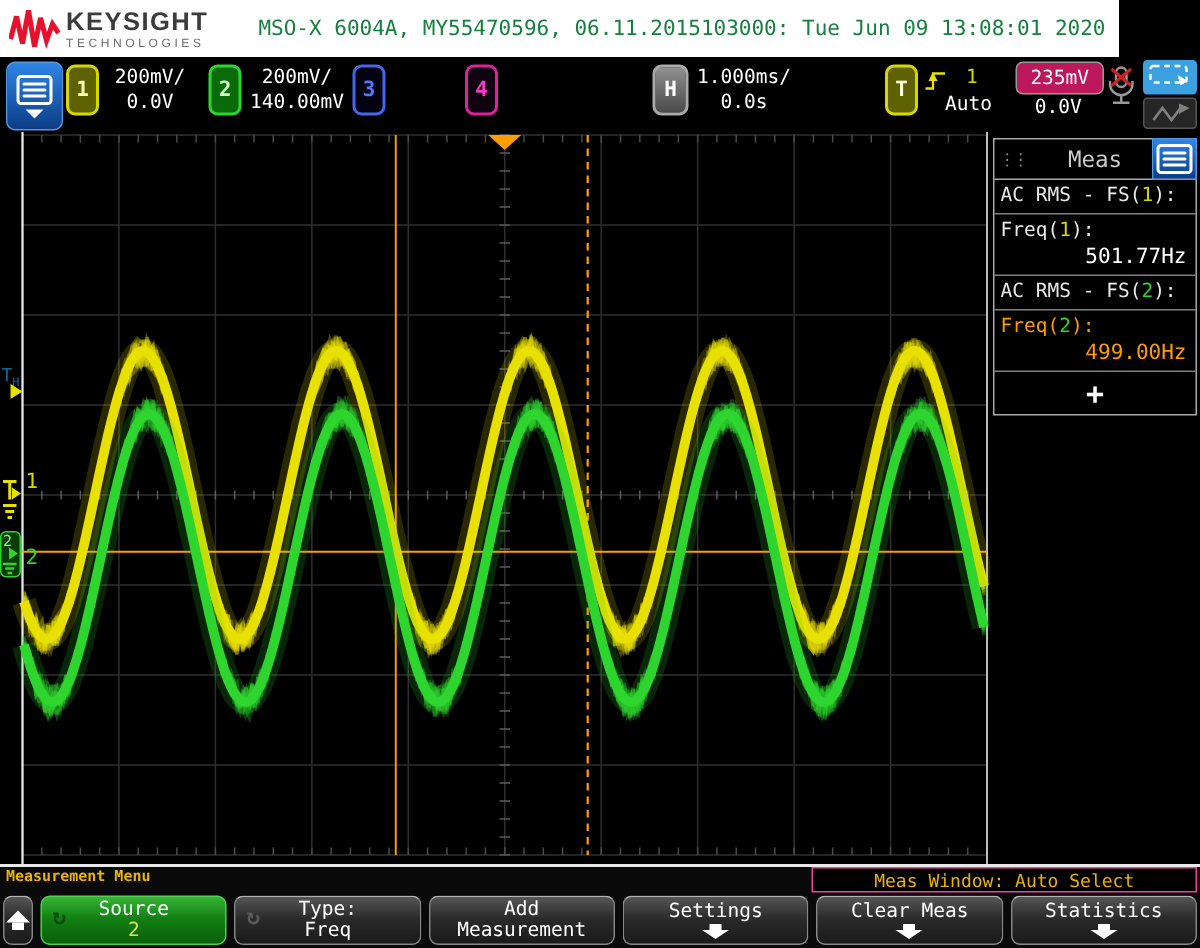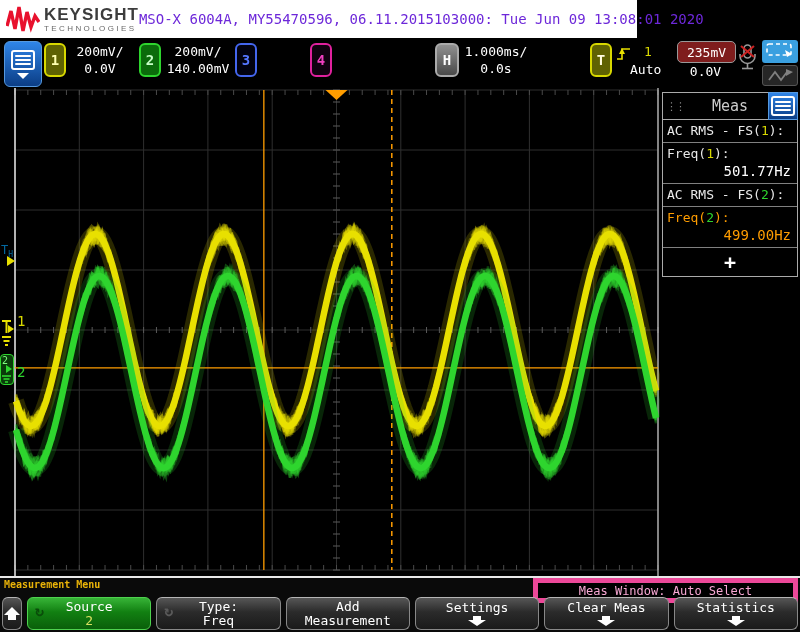--- a/index.html
+++ b/index.html
@@ -1,26 +1,26 @@
 <!DOCTYPE html>
 <html><head>
 <meta charset="utf-8">
 <style>
   html,body{margin:0;padding:0;background:#222;}
   #screen{position:relative;width:800px;height:632px;overflow:hidden;background:#000;
           font-family:"DejaVu Sans Mono",monospace;}
   
-  #titlebar{position:absolute;left:0;top:0;width:637px;height:38px;background:#fff;
+  #titlebar{position:absolute;left:0;top:0;width:746px;height:38px;background:#fff;
             display:flex;align-items:center;}
   #logo{display:flex;align-items:center;margin-left:6px;}
   #logo svg{display:block;}
   #brandtxt{margin-left:4px;line-height:1;font-family:"Liberation Sans",sans-serif;}
   #brand{font-size:17px;font-weight:bold;color:#3c3c3c;letter-spacing:1px;}
   #brandsub{font-size:8px;color:#6a6a6a;letter-spacing:2.4px;margin-top:2px;}
-  #systitle{margin-left:auto;margin-right:2px;font-size:14px;color:#6d28d9;white-space:nowrap;}
+  #systitle{margin-left:auto;margin-right:9px;font-size:14px;color:#15803d;white-space:nowrap;}
   
   #chanbar{position:absolute;left:0;top:38px;width:800px;height:50px;background:#000;}
   .abs{position:absolute;}
   #menu-btn{left:4px;top:3px;width:36px;height:44px;border-radius:6px;
             background:linear-gradient(#2f85e8,#0b3d85);border:1px solid #5599e0;
             display:flex;flex-direction:column;align-items:center;justify-content:center;}
   .hamb{width:16px;height:14px;border:2px solid #fff;border-radius:3px;
         display:flex;flex-direction:column;justify-content:space-evenly;padding:1px 2px;background:transparent;}
   .hamb i{display:block;height:2px;background:#fff;border-radius:1px;}
   .caret-down{width:0;height:0;border-left:6px solid transparent;border-right:6px solid transparent;
@@ -33,21 +33,21 @@
   #ch4-btn{left:310px;border-color:#e0219e;background:#100210;color:#f040c0;}
   #h-btn{left:435px;width:24px;border-color:#aaa;background:linear-gradient(#909090,#4a4a4a);color:#fff;}
   #t-btn{left:590px;border-color:#d8d800;background:#5f6202;color:#fffde0;}
   .chval{color:#fff;font-size:13px;text-align:center;line-height:17px;top:5px;white-space:nowrap;}
   #ch1-val{left:64px;width:72px;}
   #ch2-val{left:160px;width:76px;}
   #h-val{left:459px;width:74px;}
   #trig-src{left:644px;top:6px;color:#d8d800;font-size:13px;}
   #trig-mode{left:630px;top:24px;color:#fff;font-size:13px;}
   #trig-level-box{left:677px;top:3px;width:57px;height:20px;border:1px solid #999;border-radius:5px;
-                  background:#7f1d1d;color:#fff;font-size:13px;display:flex;align-items:center;justify-content:center;}
+                  background:#be185d;color:#fff;font-size:13px;display:flex;align-items:center;justify-content:center;}
   #trig-level2{left:677px;top:26px;width:57px;text-align:center;color:#fff;font-size:13px;}
   #edge-icon{left:616px;top:7px;}
   #mic-icon{left:736px;top:5px;}
   #zone-btn{left:762px;top:2px;width:36px;height:23px;background:#3aa0e0;border-radius:3px;
             display:flex;align-items:center;justify-content:center;}
   #nav-btn{left:762px;top:27px;width:36px;height:21px;background:#262626;border:1px solid #555;
            box-sizing:border-box;border-radius:3px;display:flex;align-items:center;justify-content:center;}
   
   #main{position:absolute;left:0;top:88px;width:800px;height:488px;background:#000;}
   #scope-svg{position:absolute;left:0;top:0;}
@@ -74,22 +74,22 @@
   .mlabel{font-size:13px;color:#e8e8e8;white-space:nowrap;}
   .mvalue{font-size:14px;color:#fff;text-align:right;padding:2px 2px 0 0;}
   .chan-1{color:#d8d800;} .chan-2{color:#2ed52e;}
   .hl, .hl .mlabel-part{color:#ff9d00;}
   #mplus{height:28px;display:flex;align-items:center;justify-content:center;
          color:#fff;font-size:20px;font-weight:bold;}
   
   #bottom{position:absolute;left:0;top:576px;width:800px;height:56px;background:#0a0a0a;
           border-top:2px solid #e8e8e8;box-sizing:border-box;}
   #menu-title{position:absolute;left:4px;top:1px;color:#eab308;font-size:10px;font-weight:bold;}
-  #meas-window{position:absolute;right:2px;top:0;width:255px;height:15px;border:5px solid #ec4899;
-               background:#000;color:#f9a8d4;font-size:12px;display:flex;align-items:center;justify-content:center;}
+  #meas-window{position:absolute;right:2px;top:0;width:255px;height:15px;border:1px solid #ec4899;
+               background:#000;color:#eab308;font-size:12px;display:flex;align-items:center;justify-content:center;}
   #softkeys{position:absolute;left:2px;right:2px;top:19px;height:33px;display:flex;gap:5px;}
   .skey{flex:1;border-radius:6px;background:linear-gradient(#565656,#2b2b2b 45%,#1a1a1a);
         border:1px solid #888;border-top-color:#b5b5b5;box-sizing:border-box;position:relative;
         display:flex;flex-direction:column;align-items:center;justify-content:center;
         color:#fff;font-size:13px;line-height:14px;}
   .skey.green{background:linear-gradient(#37b437,#128012 45%,#0a5f0a);border-color:#4ed24e;}
   .skey .l2{font-size:13px;}
   .skey.green .l2{color:#d8e060;}
   #upkey{flex:0 0 20px;display:flex;align-items:center;justify-content:center;}
   .rot{position:absolute;left:7px;top:6px;font-size:15px;font-weight:bold;color:#5a5a5a;}

